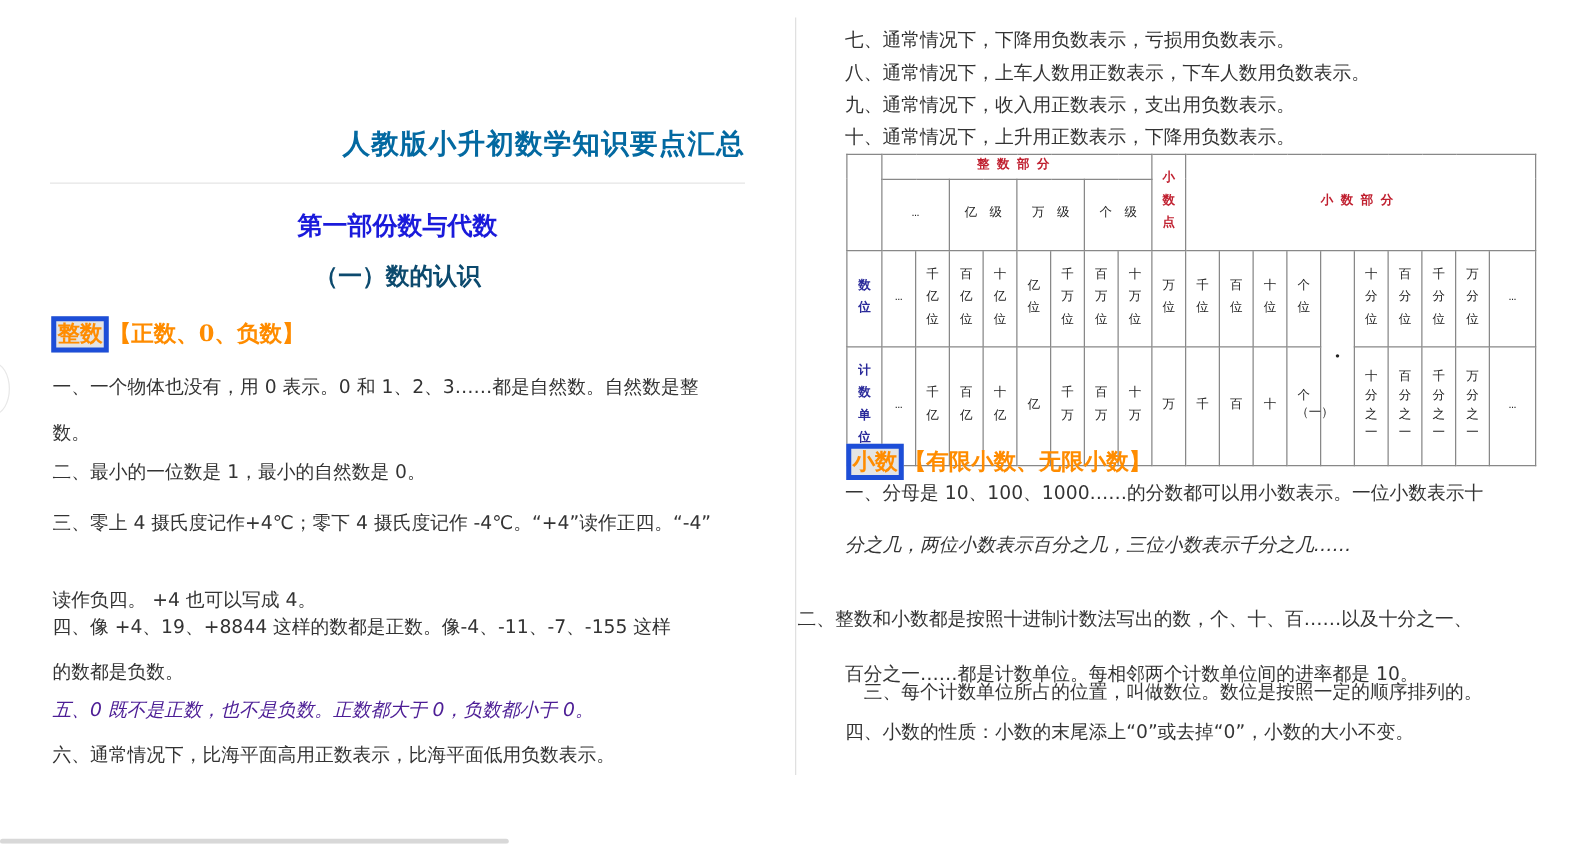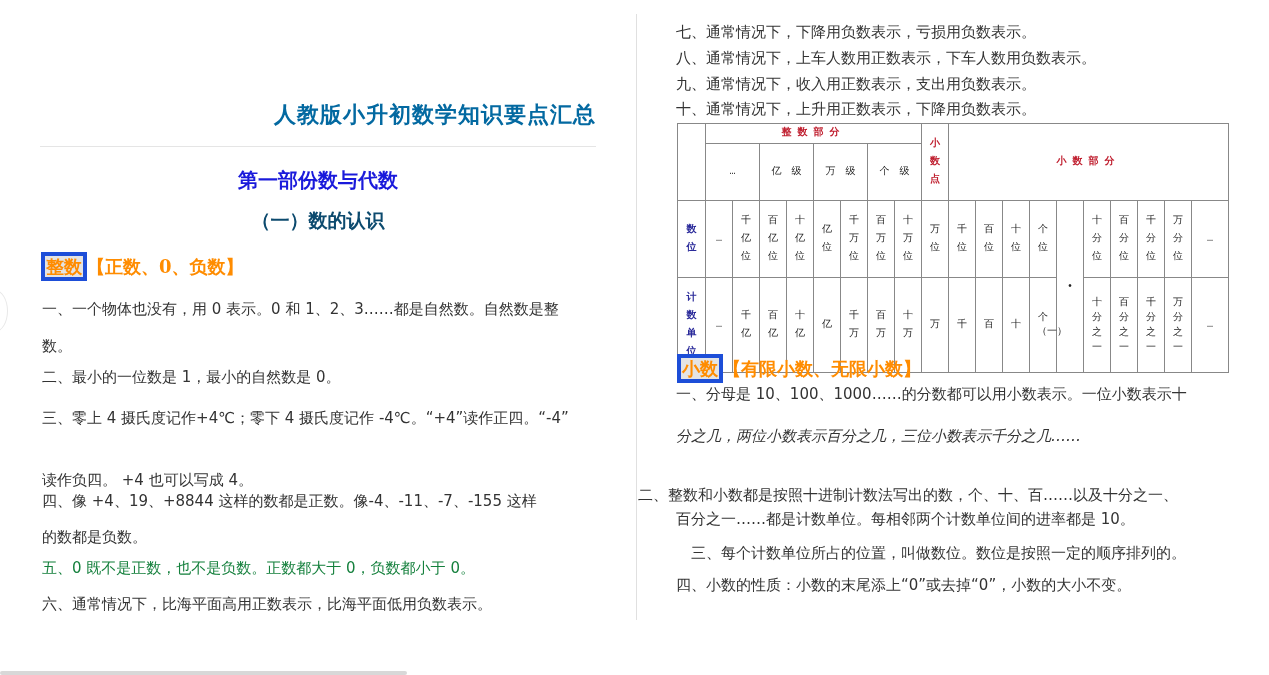--- a/index.html
+++ b/index.html
@@ -10,21 +10,21 @@
            font-size:22px; font-weight:bold; color:#0369a1; letter-spacing:1px; }
   .hr { left:40px; top:146px; width:556px; height:1px; background:#e5e5e5; }
   .part { left:40px; width:556px; top:167px; text-align:center; font-family:"DejaVu Serif","Liberation Serif",serif;
           font-size:20px; font-weight:bold; color:#1a1adb; }
   .part span + span { }
   .sub { left:40px; width:556px; top:208px; text-align:center; font-family:"DejaVu Serif","Liberation Serif",serif;
          font-size:19px; font-weight:bold; color:#0c4a6e; }
   .heading { font-size:18px; font-weight:bold; color:#ff8c00; font-family:"DejaVu Serif","Liberation Serif",serif; white-space:nowrap; }
   .heading .boxed { background:#e4e4e4; border:4px solid #1d4ed8; padding:0 1px; }
   .p { font-size:15px; color:#333; white-space:nowrap; line-height:20px; }
-  .red { color:#15803d; }
+  .red { color:#4c1d95;font-style:italic; }
   .divider { left:636px; top:14px; width:1px; height:606px; background:#e0e0e0; }
   .scroll { left:0; top:671px; width:407px; height:4px; background:#d8d8d8; border-radius:2px; }
   .edge-circle { left:-18px; top:290px; width:24px; height:40px; border:1px solid #e8e8e8; border-radius:50%; }
 
   table.place { position:absolute; left:677px; top:123px; border-collapse:collapse;
                 font-family:Liberation Mono, monospace; font-size:10px; color:#222; }
   table.place td { border:1px solid #888; padding:0; text-align:center; vertical-align:middle; line-height:18px; }
   .th-red { color:#c02030; font-weight:bold; letter-spacing:6px; }
   .th-blue { color:#2a2a9a; font-weight:bold; }
   .vert { width:12px; margin:11px auto; word-break:break-all; line-height:18px; }
@@ -214,15 +214,15 @@
 </tbody>
   </table>
 
 <div class="abs heading" style="left:677px; top:357px;">
   <span class="boxed">小数</span><span>【有限小数、无限小数】</span>
 </div>
 
 <div class="abs p" style="left:676px; top:384px;">一、分母是 10、100、1000……的分数都可以用小数表示。一位小数表示十</div>
 <div class="abs p" style="left:676px; top:426px;font-style:italic;">分之几，两位小数表示百分之几，三位小数表示千分之几……</div>
 <div class="abs p" style="left:638px; top:467px;margin-top:18px;">二、整数和小数都是按照十进制计数法写出的数，个、十、百……以及十分之一、</div>
-<div class="abs p" style="left:676px; top:509px;">百分之一……都是计数单位。每相邻两个计数单位间的进率都是 10。</div>
+<div class="abs p" style="left:676px; top:529px;">百分之一……都是计数单位。每相邻两个计数单位间的进率都是 10。</div>
 <div class="abs p" style="left:691px; top:543px;">三、每个计数单位所占的位置，叫做数位。数位是按照一定的顺序排列的。</div>
 <div class="abs p" style="left:676px; top:575px;">四、小数的性质：小数的末尾添上“0”或去掉“0”，小数的大小不变。</div>
 
 </body></html>

